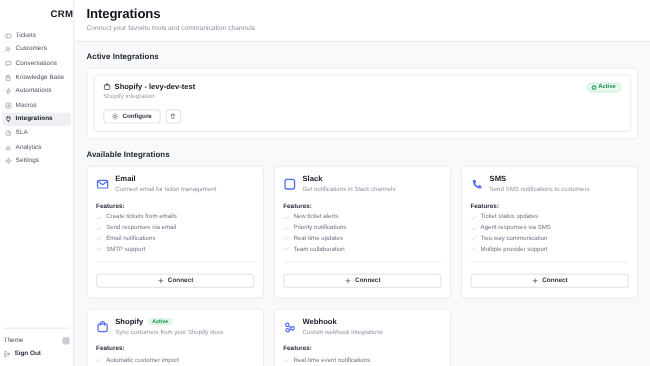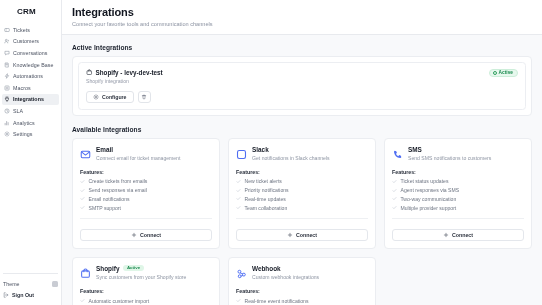--- a/index.html
+++ b/index.html
@@ -17,22 +17,22 @@
     width: 62px; height: 305px;
     background: #ffffff;
     border-right: 1px solid #e8eaee;
     display: flex; flex-direction: column;
     flex: 0 0 62px;
     padding-left: 0;
   }
   .brand {
     font-size: 8px; font-weight: bold; letter-spacing: .2px;
     color: #11151f;
-    padding: 7px 0 7px 17px;
-    white-space: nowrap; overflow: hidden;
+    padding: 7px 0 7px 3px;
+    white-space: nowrap; overflow: hidden; text-align: right;
   }
   .nav { display: flex; flex-direction: column; gap: 0px; padding: 1px 2px 0 2px; }
   .nav-item {
     display: flex; align-items: center; gap: 3px;
     height: 11.6px;
     padding: 0 2px 0 2px;
     border-radius: 2px;
     white-space: nowrap; overflow: hidden;
   }
   .nav-item.active { background: #eef0f3; }

